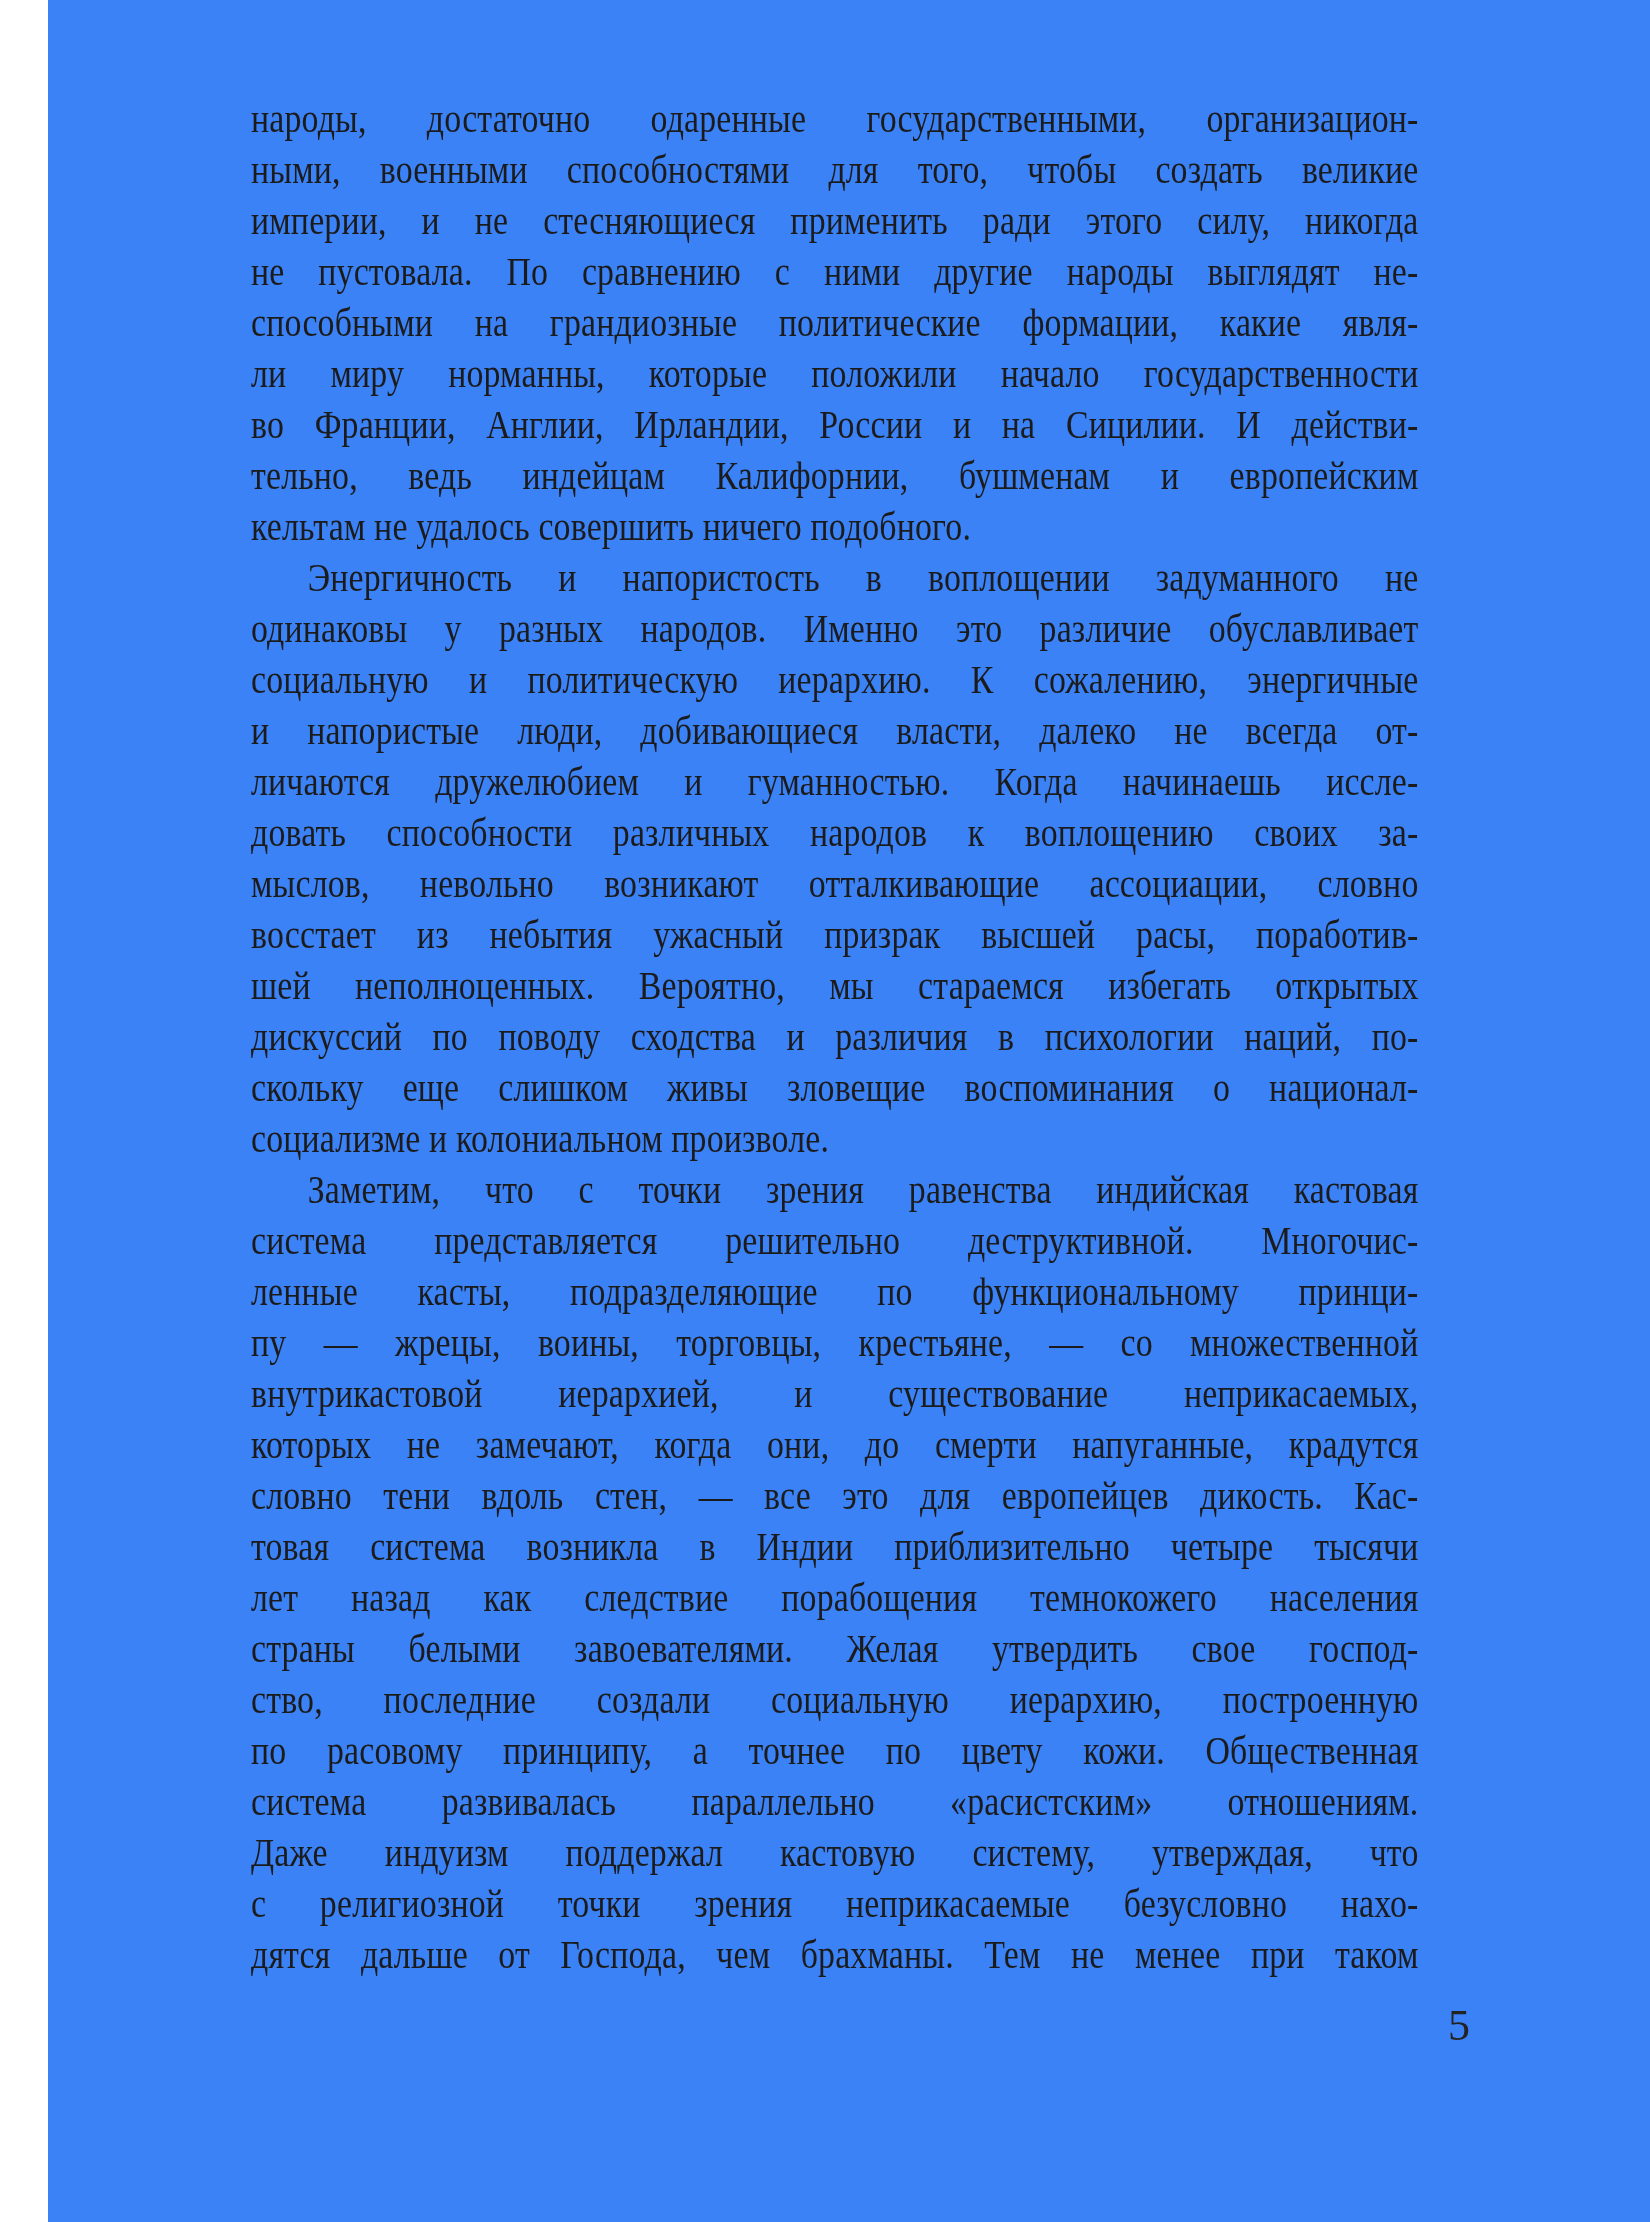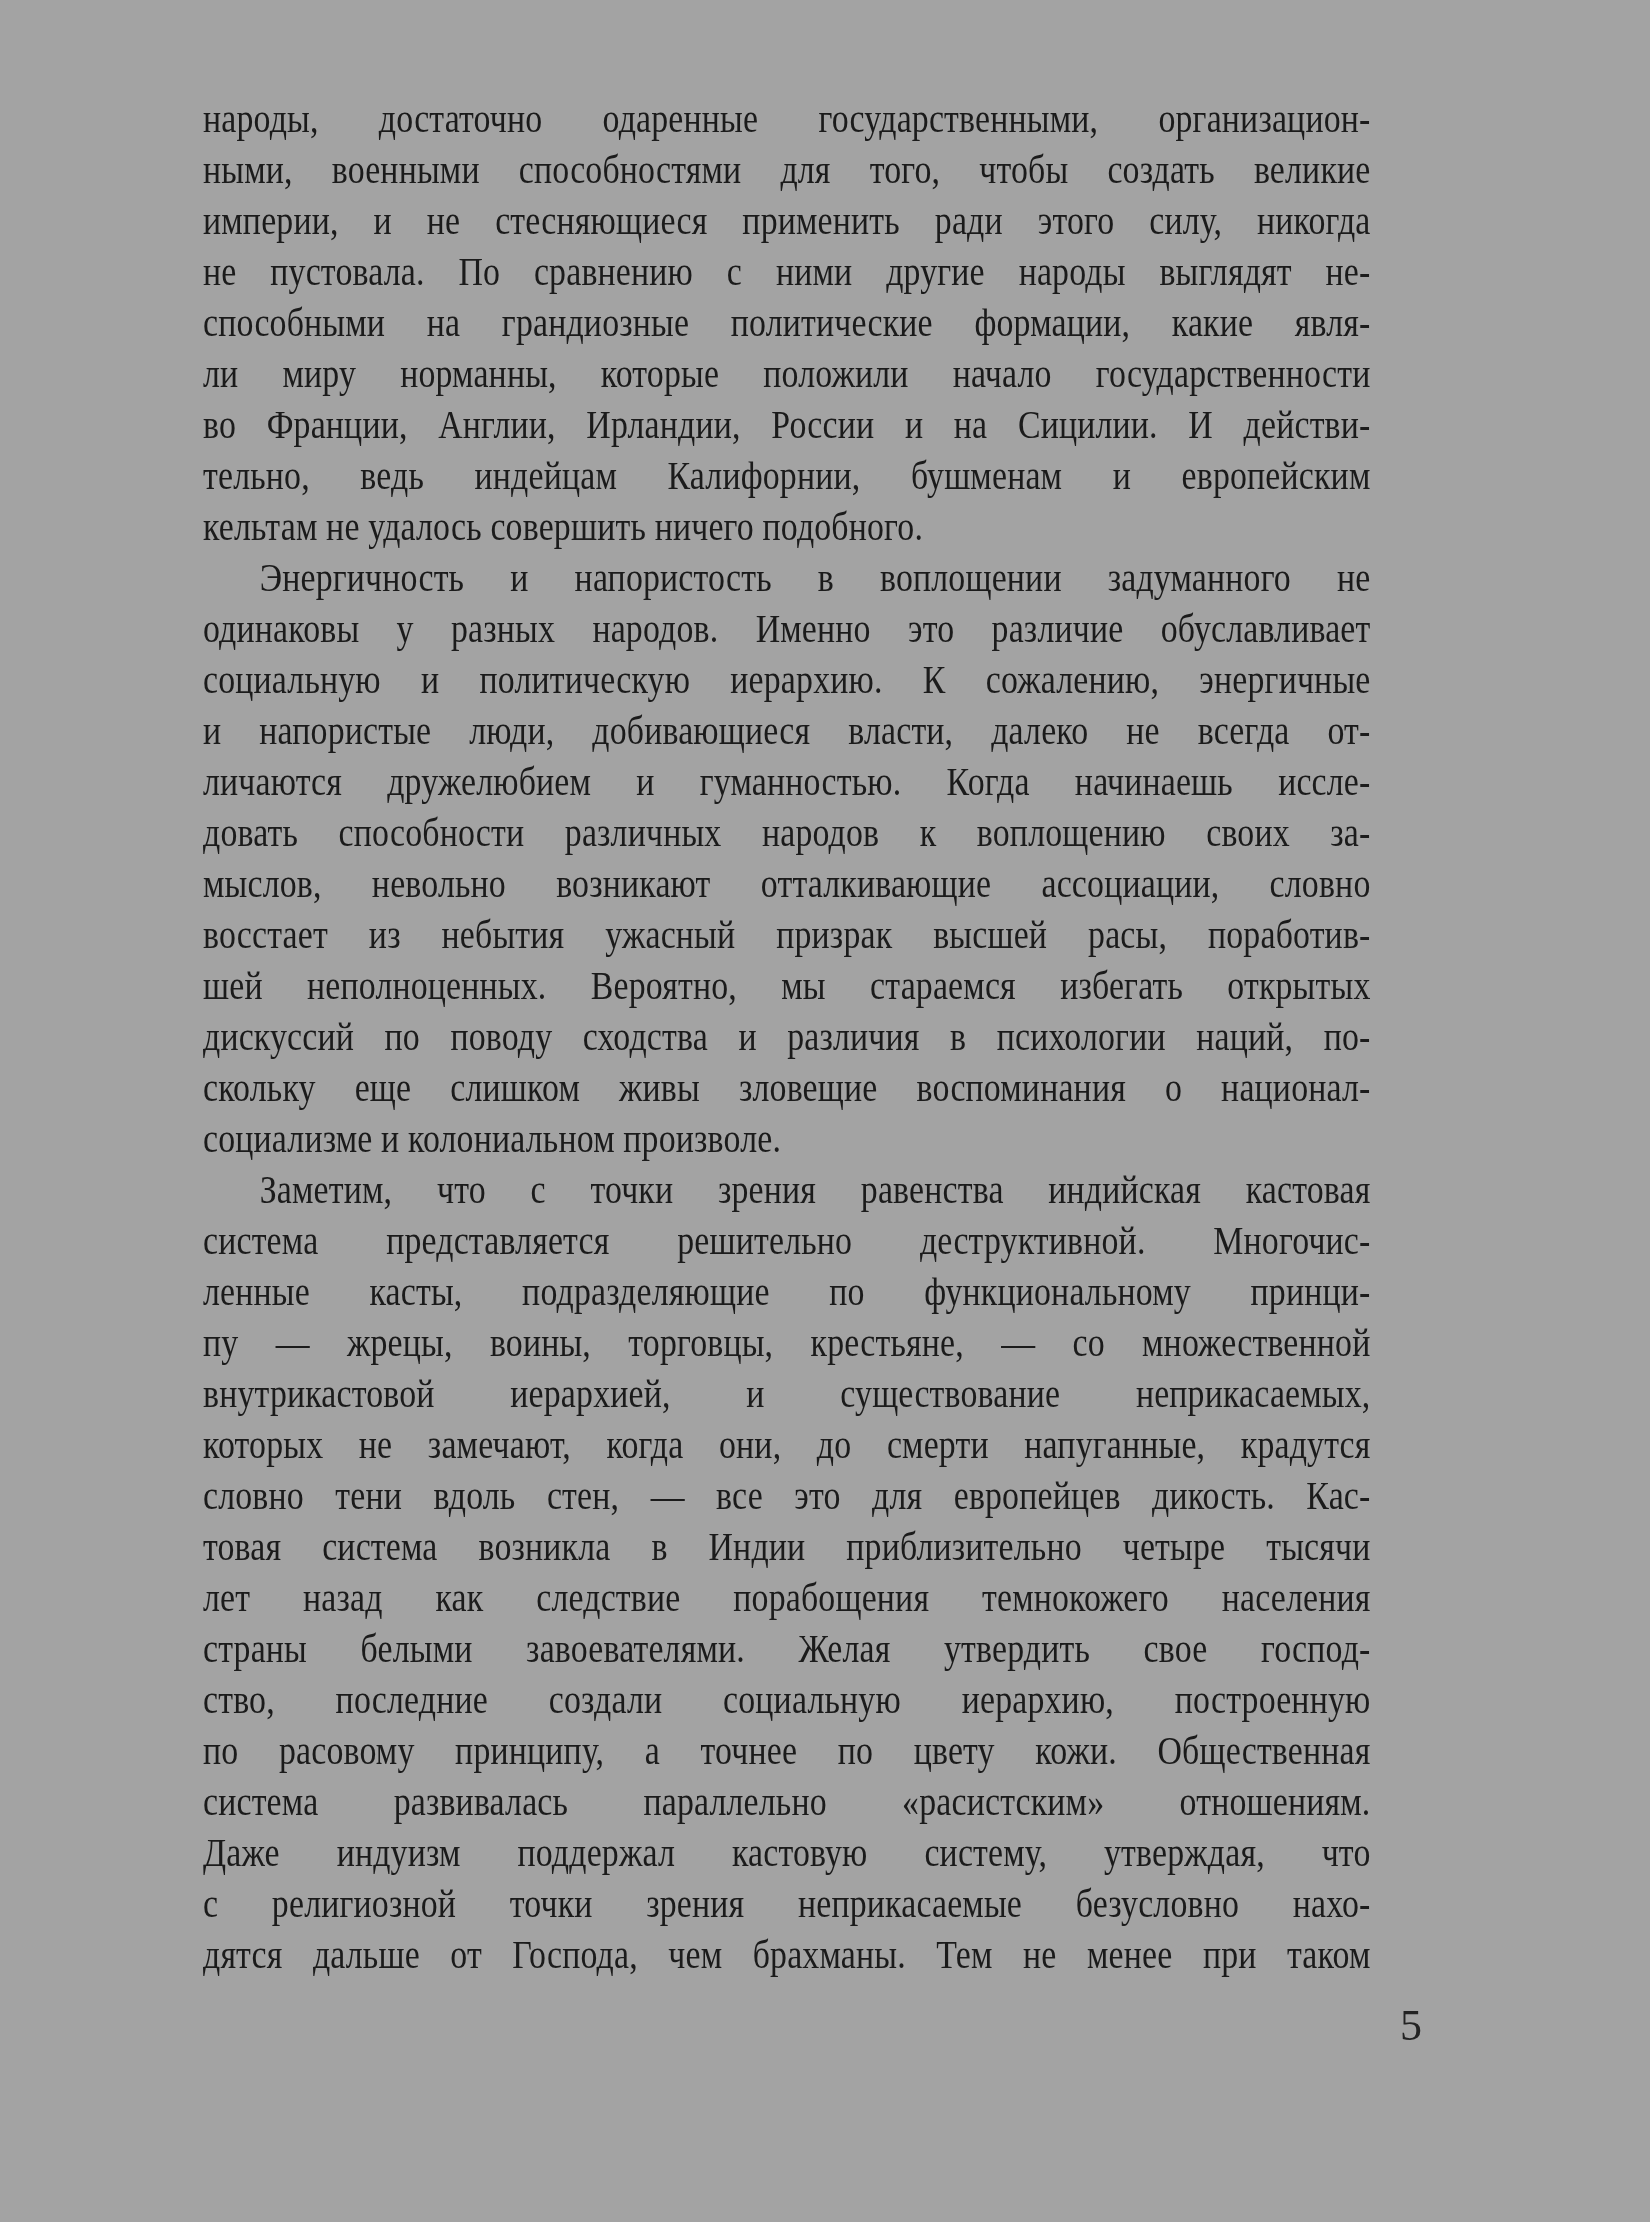--- a/index.html
+++ b/index.html
@@ -11,21 +11,22 @@
     position: relative;
     width: 1651px;
     height: 2222px;
     overflow: hidden;
     font-family: "Liberation Serif", "DejaVu Serif", serif;
     color: #1b1b1b;
   }
   .page {
     position: absolute;
     inset: 0;
-    background: #a3a3a3;
+    background: #3b82f6;
+    margin-left: 48px;
   }
   .text-block {
     position: absolute;
     left: 203px;
     top: 93px;
     width: 1380px;
     transform: scaleX(0.846);
     transform-origin: 0 0;
     font-size: 40px;
     line-height: 51px;

